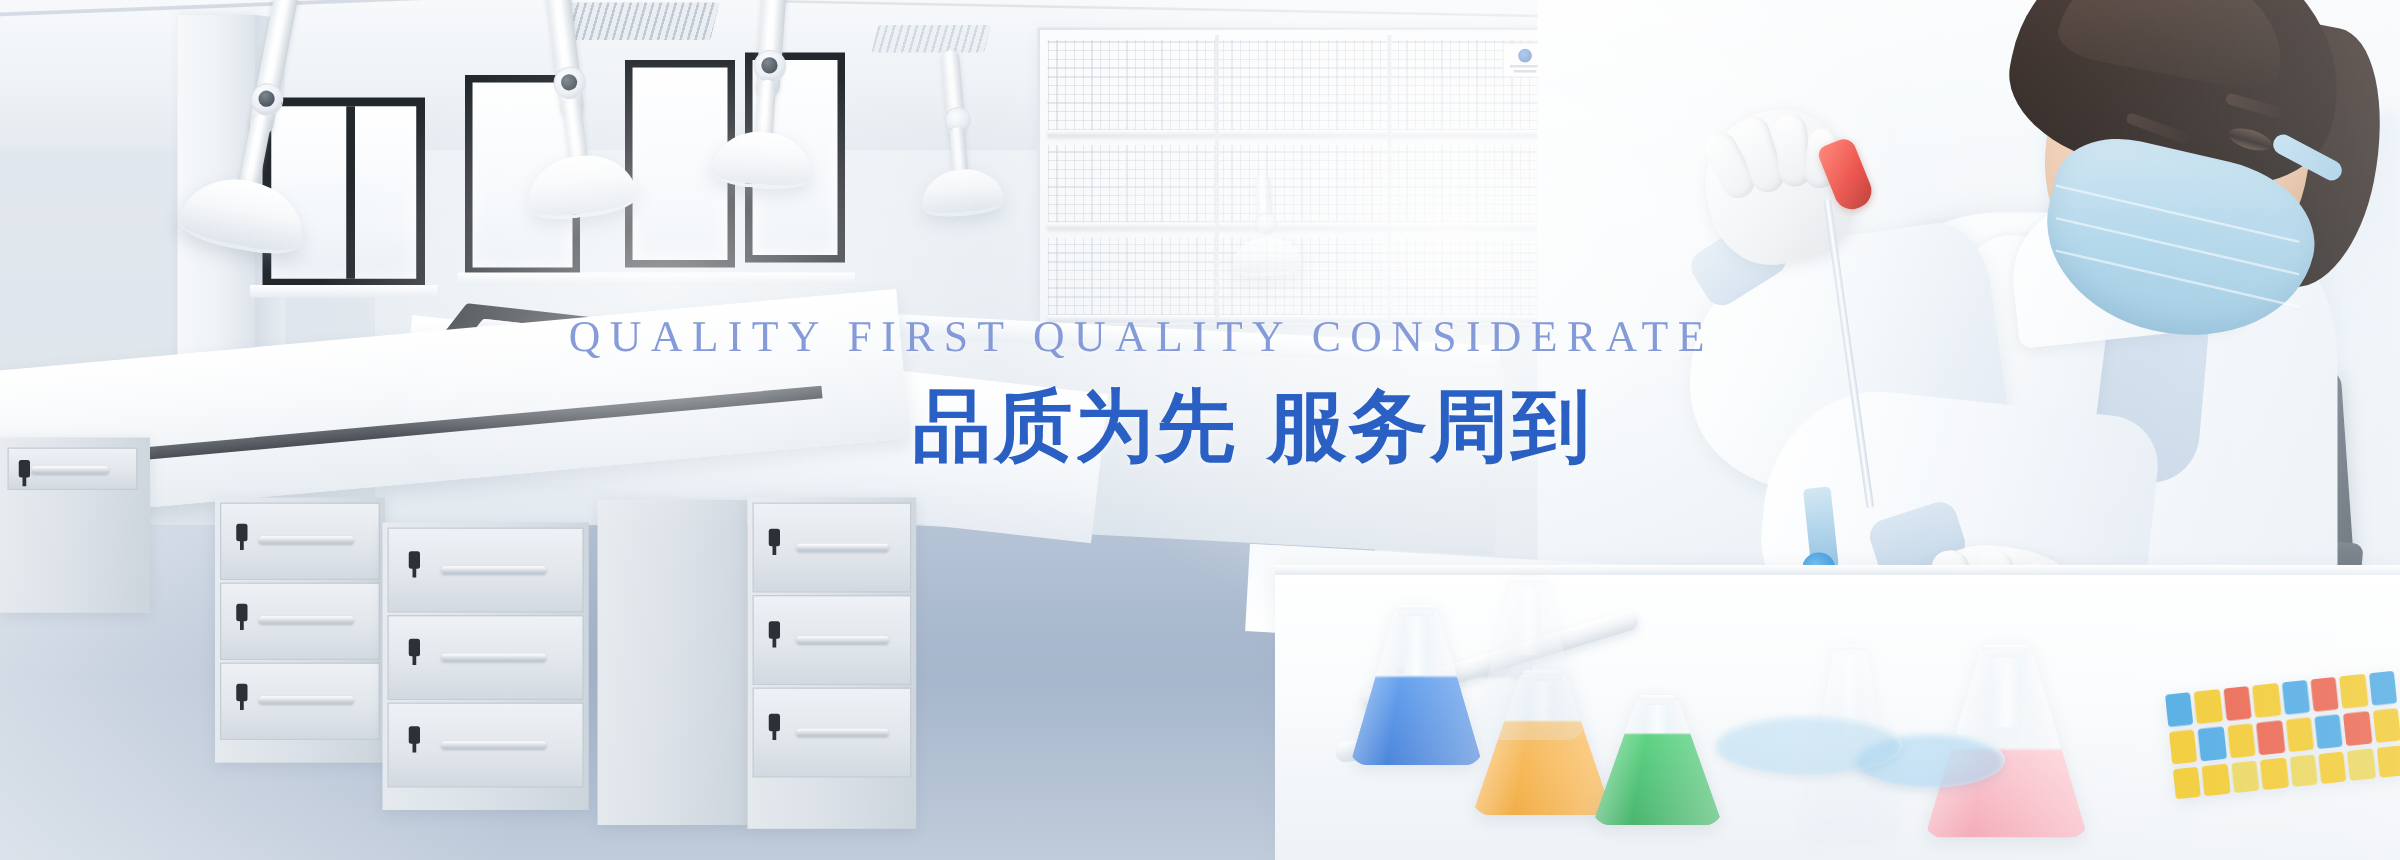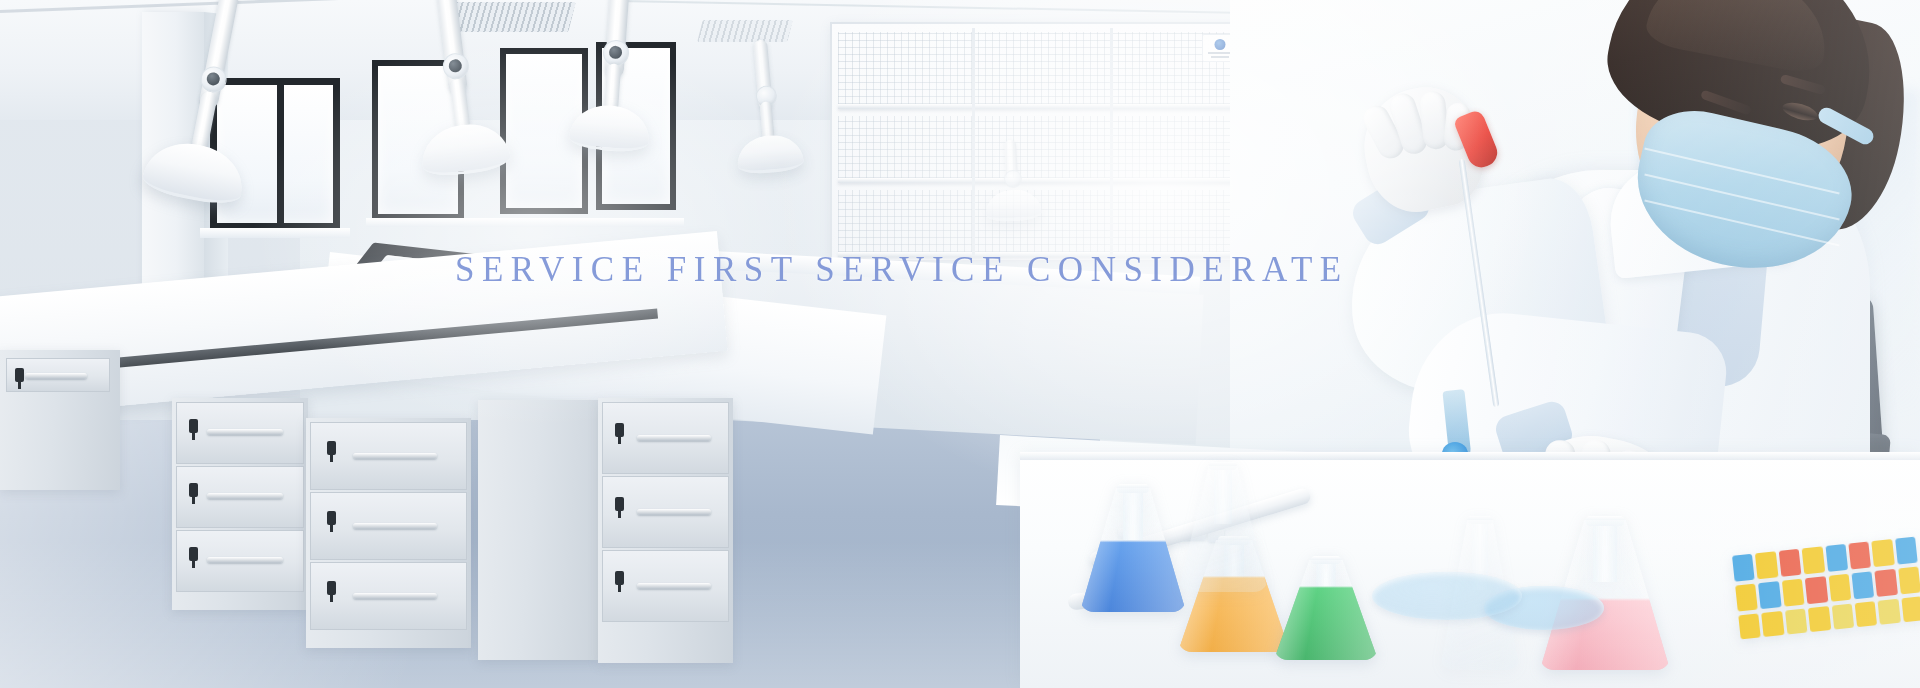--- a/index.html
+++ b/index.html
@@ -844,18 +844,19 @@
         <i class="cell" style="background:#e8d24a;"></i>
         <i class="cell" style="background:#f0c419;"></i>
       </span>
     </div>
 
     <div class="bloom"></div>
     <div class="right-fade"></div>
   </div>
 
   <div class="copy">
-    <div class="eyebrow-en">SERVICE  FIRST  SERVICE  CONSIDERATE</div>
-
+    <div class="eyebrow-en">QUALITY  FIRST  QUALITY  CONSIDERATE</div>
+
+    <div class="headline">品质为先 服务周到</div>
 
   </div>
 
 </div>
 
 </body></html>

